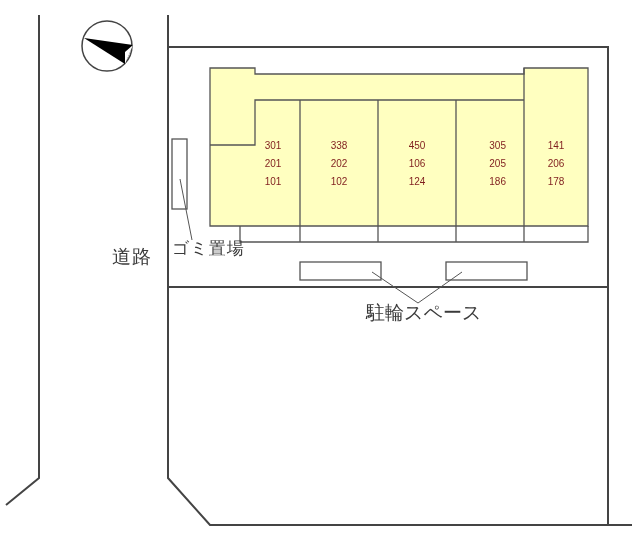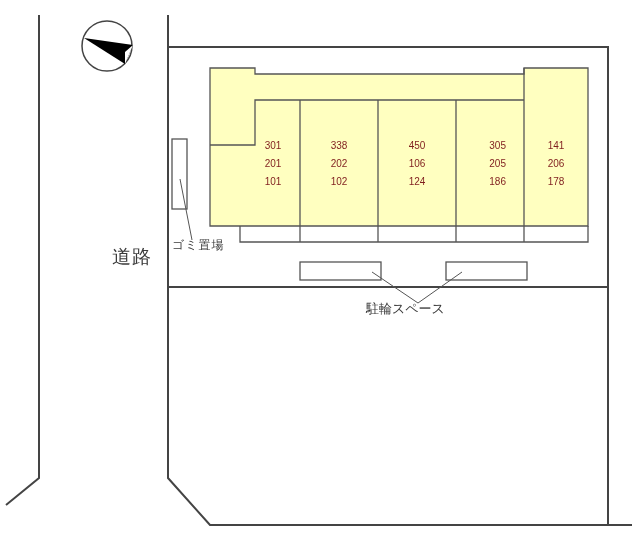--- a/index.html
+++ b/index.html
@@ -1,22 +1,22 @@
 <!DOCTYPE html>
 <html><head>
 <meta charset="utf-8">
 <style>
   html, body { margin: 0; padding: 0; background: #ffffff; }
   body { width: 640px; height: 543px; overflow: hidden; position: relative; font-family: "DejaVu Sans", sans-serif; }
   #canvas { position: absolute; left: 0; top: 0; width: 640px; height: 543px; }
   .lbl { position: absolute; color: #3a3a3a; white-space: nowrap; }
   .unit { position: absolute; text-align: center; font-family: "Liberation Sans", sans-serif; font-size: 10px; line-height: 18px; color: #7f1d1d; }
   .road-label { font-size: 19px; left: 80px; top: 244px; letter-spacing: 1px; margin-left: 32px; }
-  .garbage-label { font-size: 12px; left: 172px; top: 237px; letter-spacing: 1px; }
-  .bike-label { font-size: 13px; left: 366px; top: 300px; letter-spacing: 0px; }
+  .garbage-label { font-size: 17px; left: 172px; top: 237px; letter-spacing: 1px; }
+  .bike-label { font-size: 19px; left: 366px; top: 300px; letter-spacing: 0px; }
 </style>
 </head>
 <body>
 
 <svg id="canvas" viewBox="0 0 640 543" xmlns="http://www.w3.org/2000/svg">
 
   <polyline points="39,15 39,478 6,505" fill="none" stroke="#444" stroke-width="2"></polyline>
 
   <polyline points="168,15 168,478 210,525 632,525" fill="none" stroke="#444" stroke-width="2"></polyline>
 

